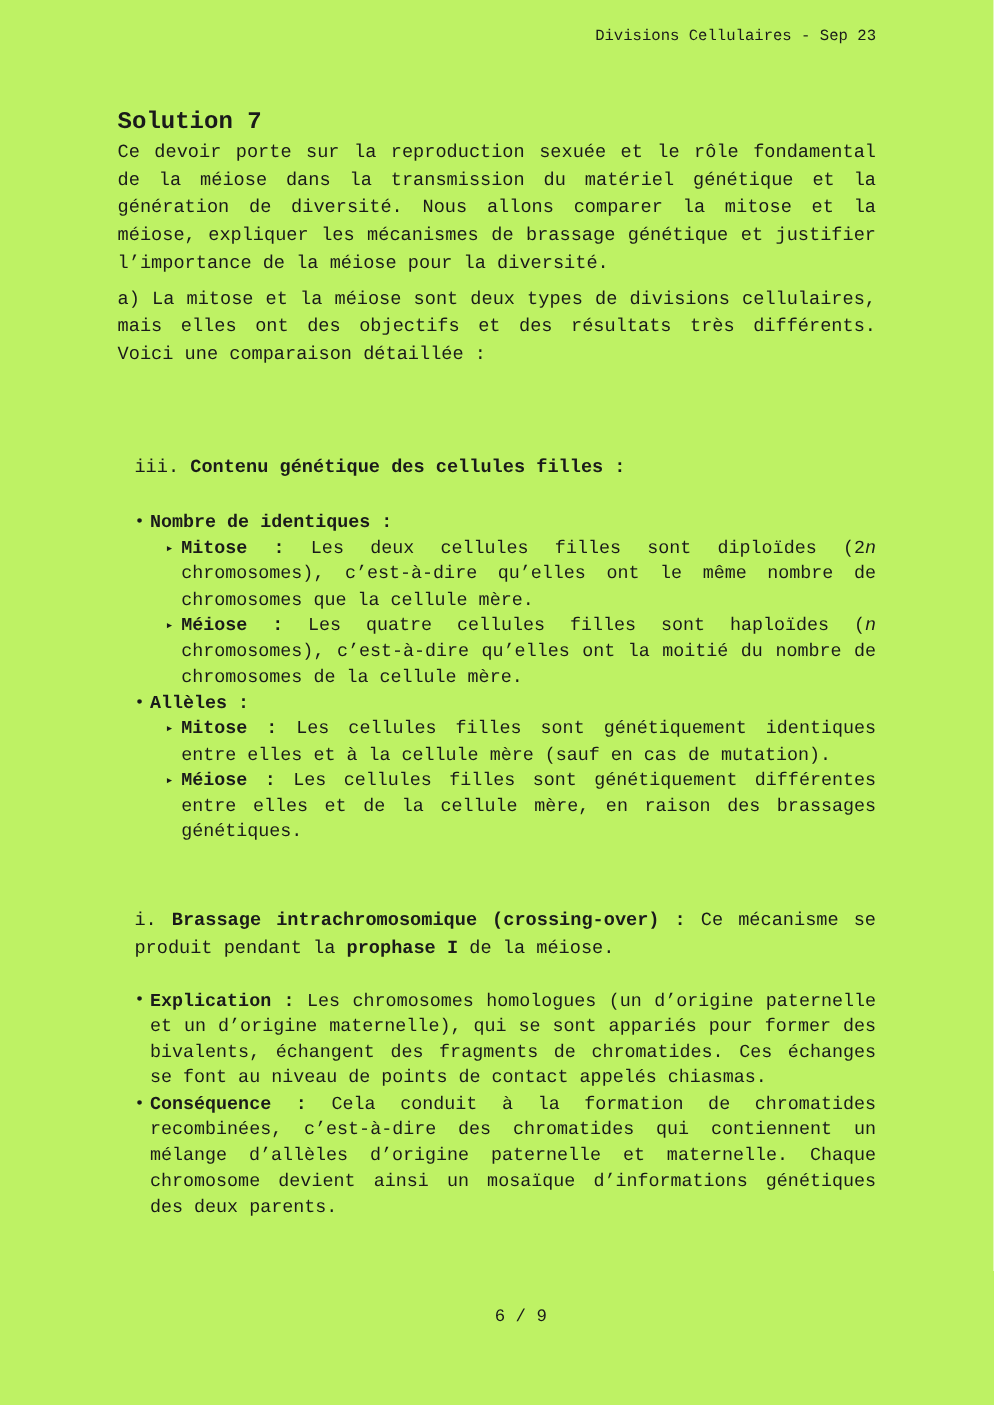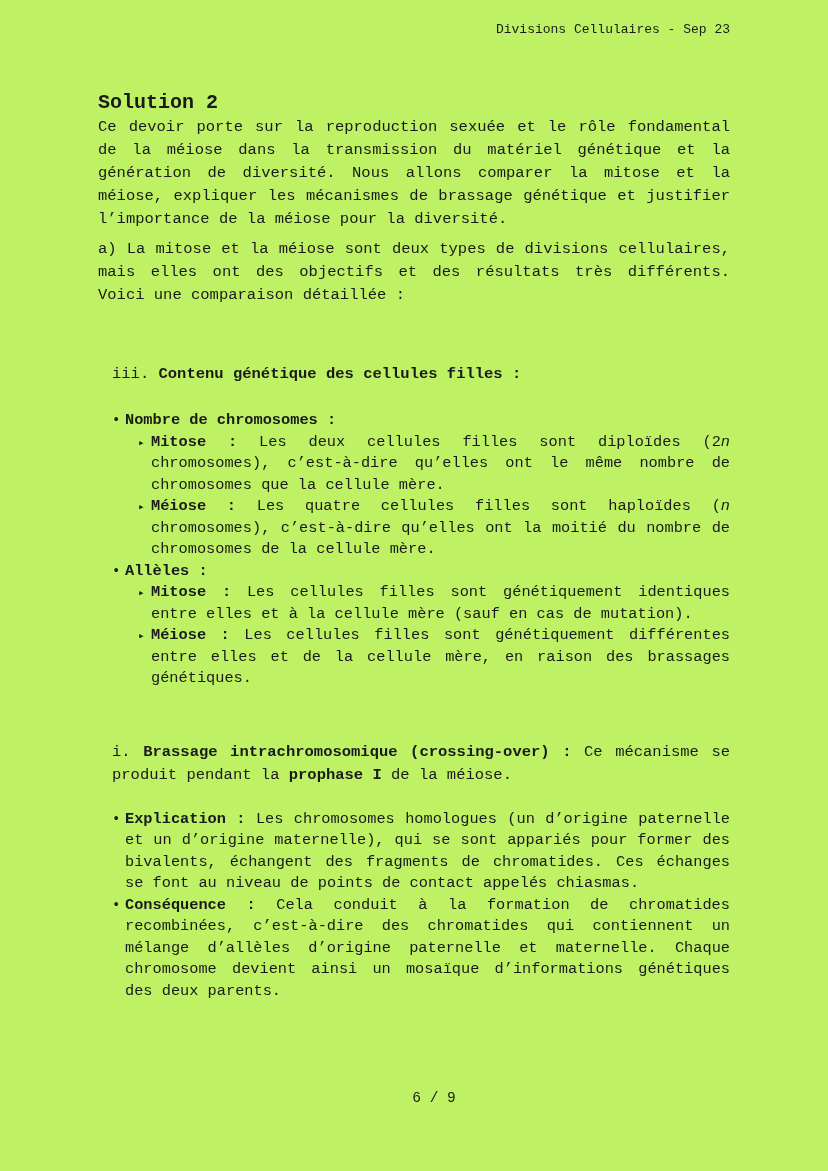--- a/index.html
+++ b/index.html
@@ -26,21 +26,21 @@
   .para{
     margin:0;text-align:justify;line-height:23px;
   }
   .p-intro{margin-top:0;}
   .p-a{margin-top:7px;}
   .section{
     margin-left:14px;text-align:justify;line-height:23px;
   }
   .sec-i{margin-top:45px;}
   .sec-ii{margin-top:58px;}
-  .sec-iii{margin-top:56px;}
+  .sec-iii{margin-top:71px;}
   .sec-brassage{margin-top:51px;}
   .p-b{margin-top:8px;}
   .doc-list{
     list-style:none;margin:0;padding:0;margin-left:14px;
     line-height:21.5px;font-size:15.3px;
   }
   .list-genetics{margin-top:24px;}
   .list-brassage{margin-top:22px;}
   .doc-list li{display:flex;}
   .doc-list li.sub{margin-left:26px;}
@@ -59,34 +59,34 @@
 </style>
 </head>
 <body>
 
 <div class="page">
 
   <div class="page-header">Divisions Cellulaires - Sep 23</div>
 
   <div class="content">
 
-    <h1 class="doc-title">Solution 2</h1>
+    <h1 class="doc-title">Solution 7</h1>
 
     <p class="para p-intro"><span>Ce devoir porte sur la reproduction sexuée et le rôle fondamental de la méiose dans la transmission du matériel génétique et la génération de diversité. Nous allons comparer la mitose et la méiose, expliquer les mécanismes de brassage génétique et justifier l’importance de la méiose pour la diversité.</span></p>
 
     <p class="para p-a"><span>a) La mitose et la méiose sont deux types de divisions cellulaires, mais elles ont des objectifs et des résultats très différents. Voici une comparaison détaillée :</span></p>
 
 
 
     <div class="section sec-iii"><span>iii. </span><b>Contenu génétique des cellules filles :</b></div>
 
     <ul class="doc-list list-genetics">
       <li>
         <span class="bullet">•</span>
-        <div class="litext"><b>Nombre de chromosomes :</b></div>
+        <div class="litext"><b>Nombre de identiques :</b></div>
       </li>
       <li class="sub">
         <span class="bullet">▸</span>
         <div class="litext"><b>Mitose :</b><span> Les deux cellules filles sont diploïdes (2</span><i>n</i><span> chromosomes), c’est-à-dire qu’elles ont le même nombre de chromosomes que la cellule mère.</span></div>
       </li>
       <li class="sub">
         <span class="bullet">▸</span>
         <div class="litext"><b>Méiose :</b><span> Les quatre cellules filles sont haploïdes (</span><i>n</i><span> chromosomes), c’est-à-dire qu’elles ont la moitié du nombre de chromosomes de la cellule mère.</span></div>
       </li>
       <li>

